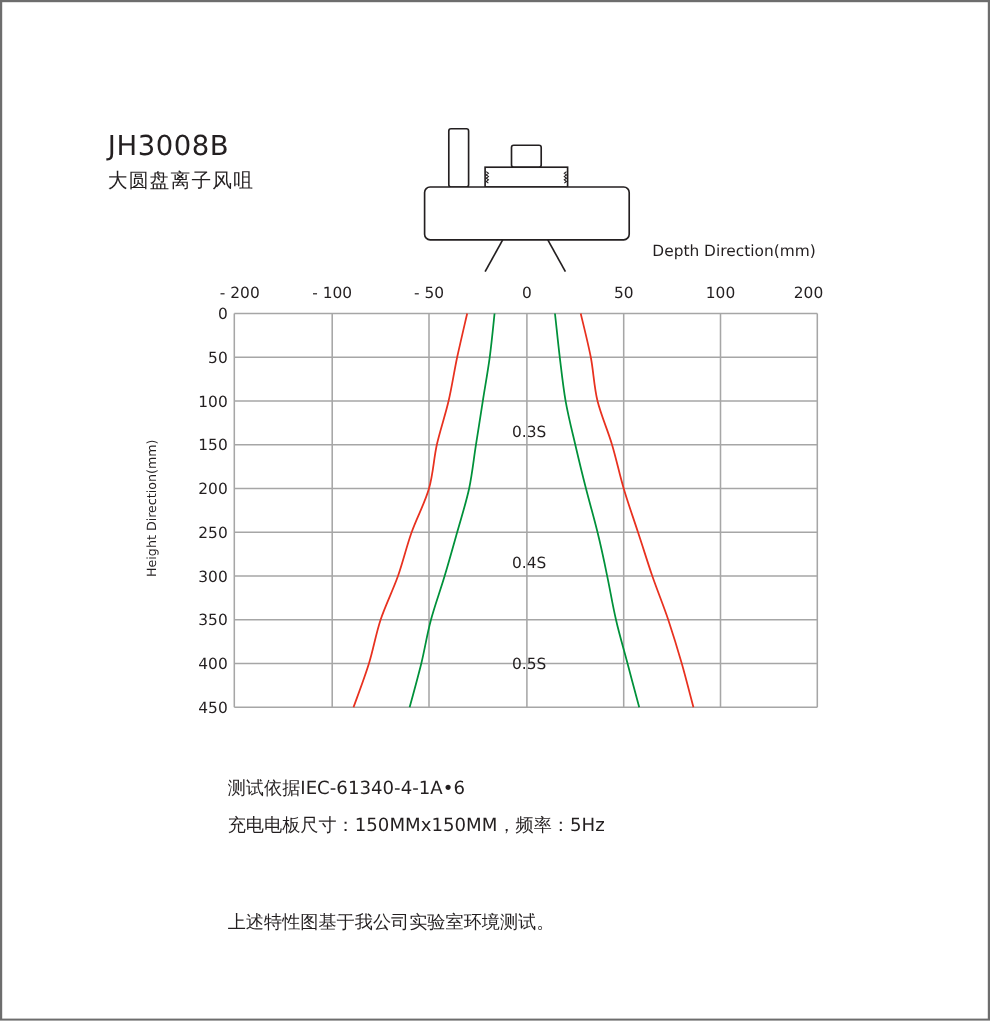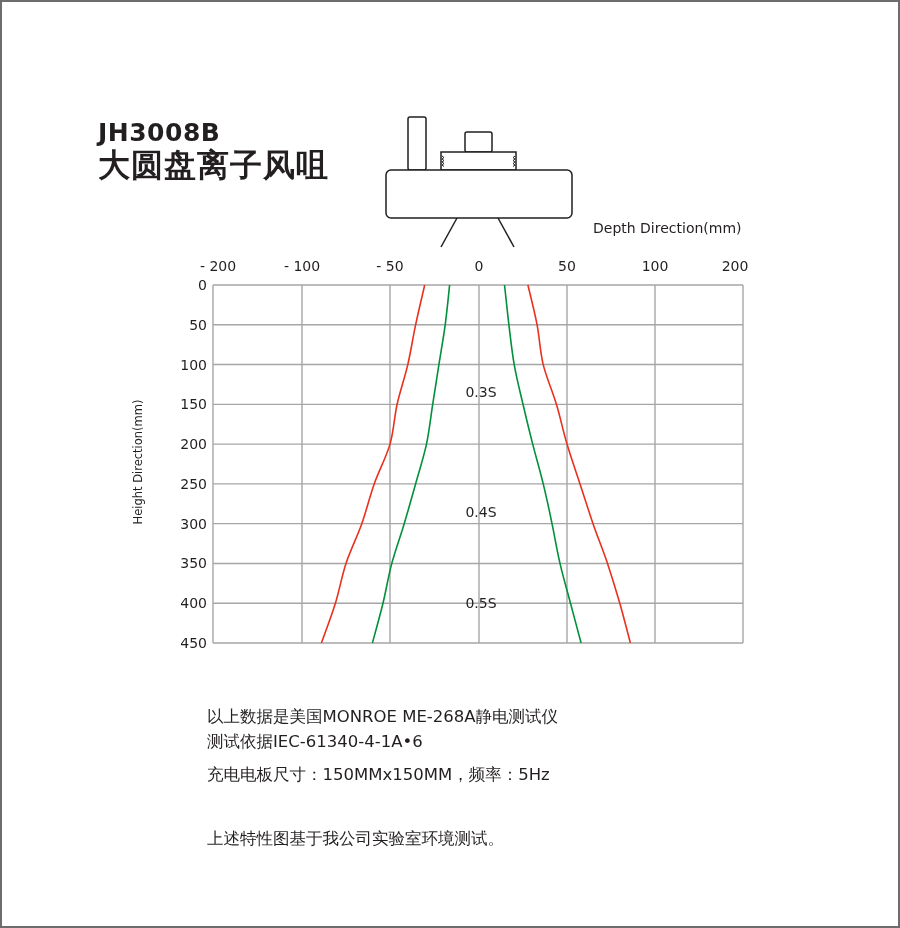--- a/index.html
+++ b/index.html
@@ -1,19 +1,19 @@
 <!DOCTYPE html>
 <html><head>
 <meta charset="utf-8">
 <style>
   html,body{margin:0;padding:0;background:#fff;}
   body{width:900px;height:928px;position:relative;overflow:hidden;font-family:"DejaVu Sans","Liberation Sans",sans-serif;color:#231f20;}
   .frame{position:absolute;left:0;top:0;width:896px;height:924px;border:2px solid #6d6d6d;}
-  .title{position:absolute;left:98px;top:117px;font-size:25px;line-height:32px;font-weight:bold;letter-spacing:0.5px;}
-  .title .sub{display:block;font-size:32px;letter-spacing:1px;}
+  .title{position:absolute;left:98px;top:117px;font-size:25px;line-height:32px;font-weight:normal;letter-spacing:0.5px;}
+  .title .sub{display:block;font-size:18px;letter-spacing:1px;}
   svg{position:absolute;left:0;top:0;}
   .tick{font-size:14px;fill:#231f20;}
   .axlabel{font-size:14px;fill:#231f20;}
   .ylab{font-size:11.5px;fill:#231f20;}
   .annot{font-size:14px;fill:#231f20;}
   .notes{position:absolute;left:207px;top:704px;font-size:16.5px;line-height:25px;}
   .notes div{white-space:nowrap;}
   .notes .gap{height:8px;}
   .footer{position:absolute;left:207px;top:828px;font-size:16.5px;white-space:nowrap;text-align:center;}
 </style>
@@ -91,18 +91,17 @@
   <g id="annots">
       <text x="481" y="397.4" text-anchor="middle" class="annot">0.3S</text>
       <text x="481" y="516.7333333333333" text-anchor="middle" class="annot">0.4S</text>
       <text x="481" y="608.2222222222222" text-anchor="middle" class="annot">0.5S</text>
     </g>
 
   <text class="ylab" transform="translate(142,462) rotate(-90)" text-anchor="middle">Height Direction(mm)</text>
 </svg>
 
 <div class="notes">
-  <div>以上数据是美国MONROE ME-268A静电测试仪</div>
   <div>测试依据IEC-61340-4-1A•6</div>
   <div class="gap"></div>
   <div>充电电板尺寸：150MMx150MM，频率：5Hz</div>
 </div>
 <div class="footer">上述特性图基于我公司实验室环境测试。</div>
 
 </body></html>

